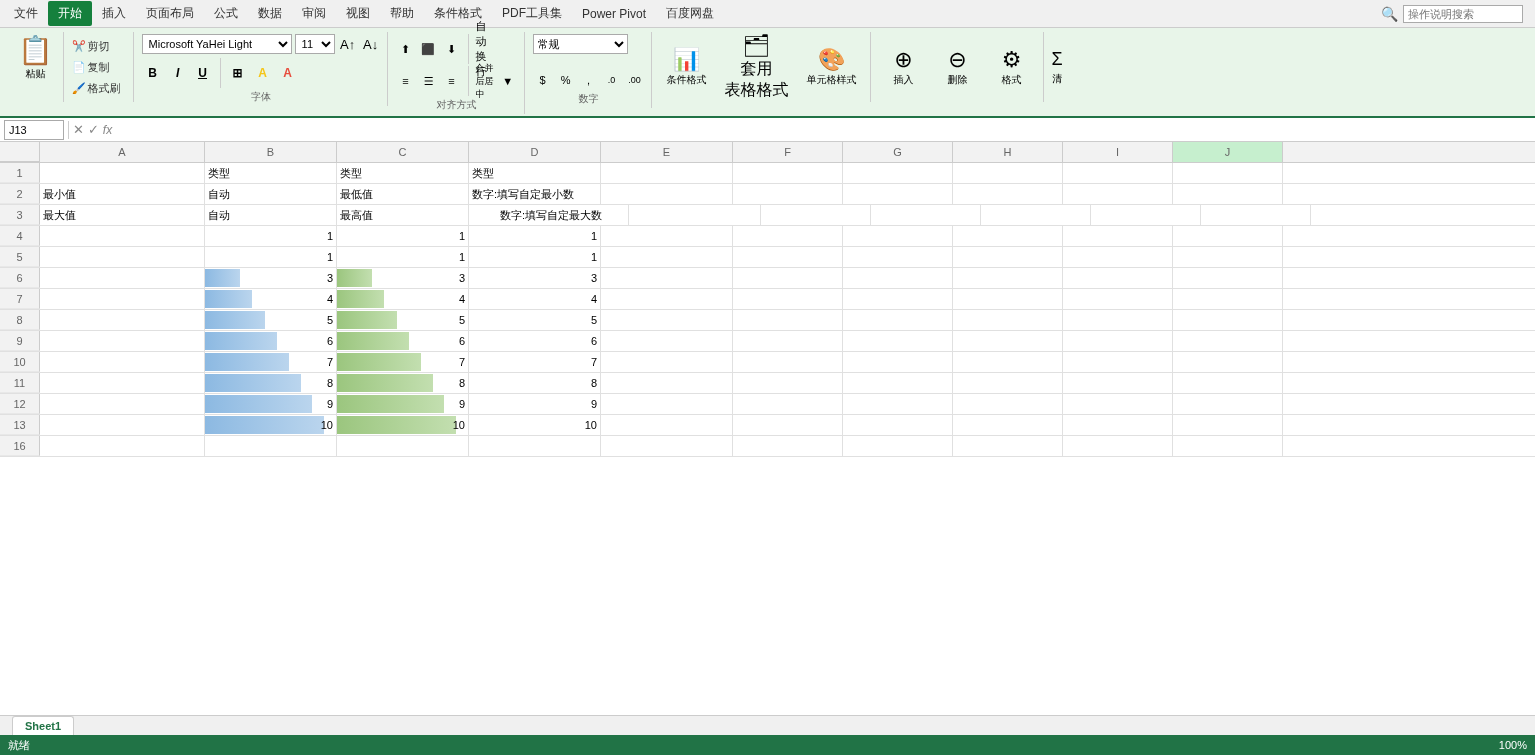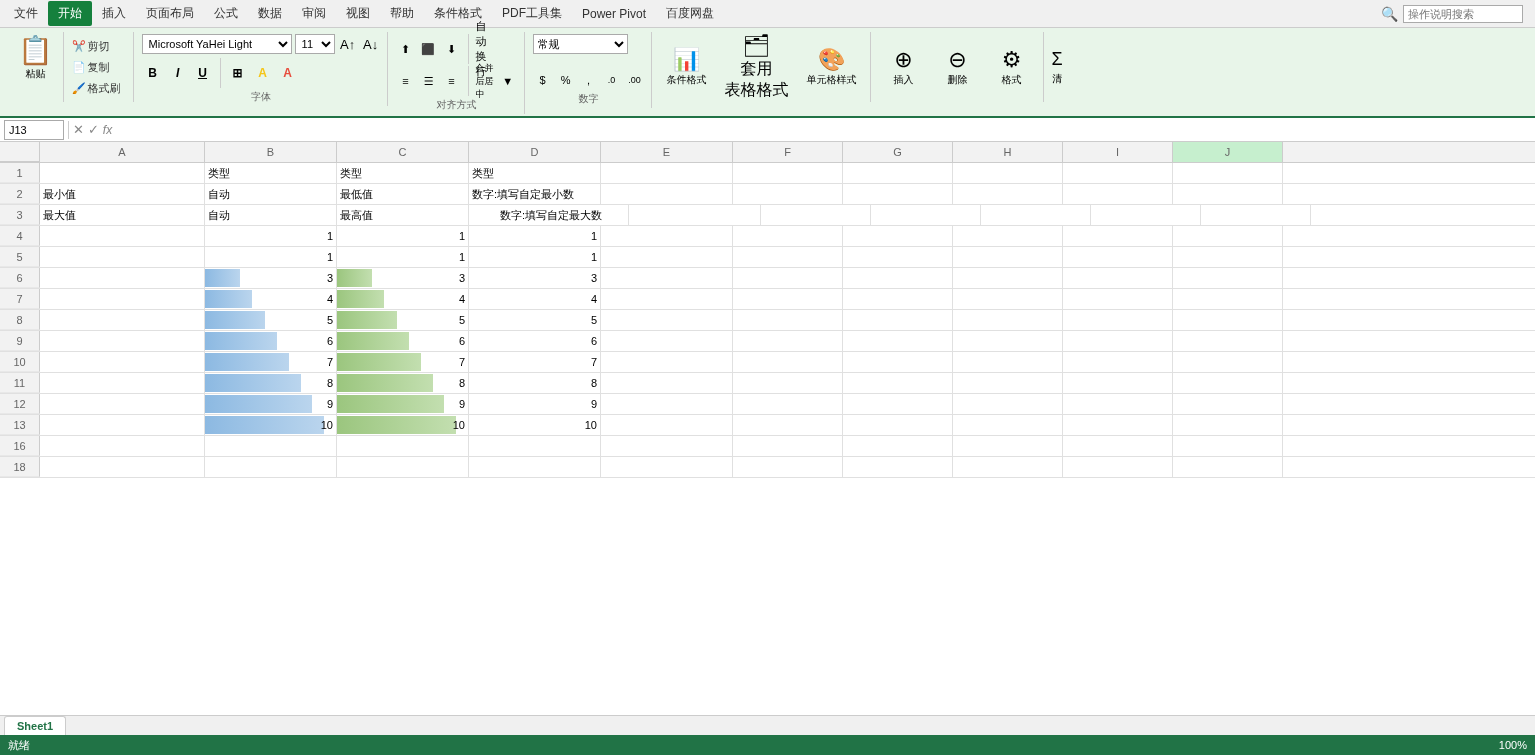--- a/index.html
+++ b/index.html
@@ -242,20 +242,21 @@
       border-bottom: none;
       border-radius: 3px 3px 0 0;
       cursor: pointer;
       background: #e0e0e0;
       color: #333;
     }
     .sheet-tab.active {
       background: #fff;
       color: #217346;
       font-weight: bold;
+      margin-left: 8px;
     }
 
     
     .status-bar {
       height: 20px;
       background: #217346;
       display: flex;
       align-items: center;
       padding: 0 8px;
       color: #fff;
@@ -717,33 +718,20 @@
         <div class="cell" style="width: 132px; min-width: 132px;"></div>
         <div class="cell" style="width: 132px; min-width: 132px;"></div>
         <div class="cell" style="width: 132px; min-width: 132px;"></div>
         <div class="cell" style="width: 132px; min-width: 132px;"></div>
         <div class="cell" style="width: 110px; min-width: 110px;"></div>
         <div class="cell" style="width: 110px; min-width: 110px;"></div>
         <div class="cell" style="width: 110px; min-width: 110px;"></div>
         <div class="cell" style="width: 110px; min-width: 110px;"></div>
         <div class="cell" style="width: 110px; min-width: 110px;"></div>
       </div>
-      <div class="grid-row">
-        <div class="row-number">18</div>
-        <div class="cell" style="width: 165px; min-width: 165px;"></div>
-        <div class="cell" style="width: 132px; min-width: 132px;"></div>
-        <div class="cell" style="width: 132px; min-width: 132px;"></div>
-        <div class="cell" style="width: 132px; min-width: 132px;"></div>
-        <div class="cell" style="width: 132px; min-width: 132px;"></div>
-        <div class="cell" style="width: 110px; min-width: 110px;"></div>
-        <div class="cell" style="width: 110px; min-width: 110px;"></div>
-        <div class="cell" style="width: 110px; min-width: 110px;"></div>
-        <div class="cell" style="width: 110px; min-width: 110px;"></div>
-        <div class="cell" style="width: 110px; min-width: 110px;"></div>
-      </div>
     </div>
 </div>
 
 <div style="position:fixed;bottom:20px;left:0;right:0;background:#f0f0f0;border-top:1px solid #ccc;">
   <div style="display:flex;align-items:center;padding:0 4px;">
     <div class="sheet-tab active">Sheet1</div>
   </div>
 </div>
 <div class="status-bar" style="position:fixed;bottom:0;left:0;right:0;">
   <span>就绪</span>

